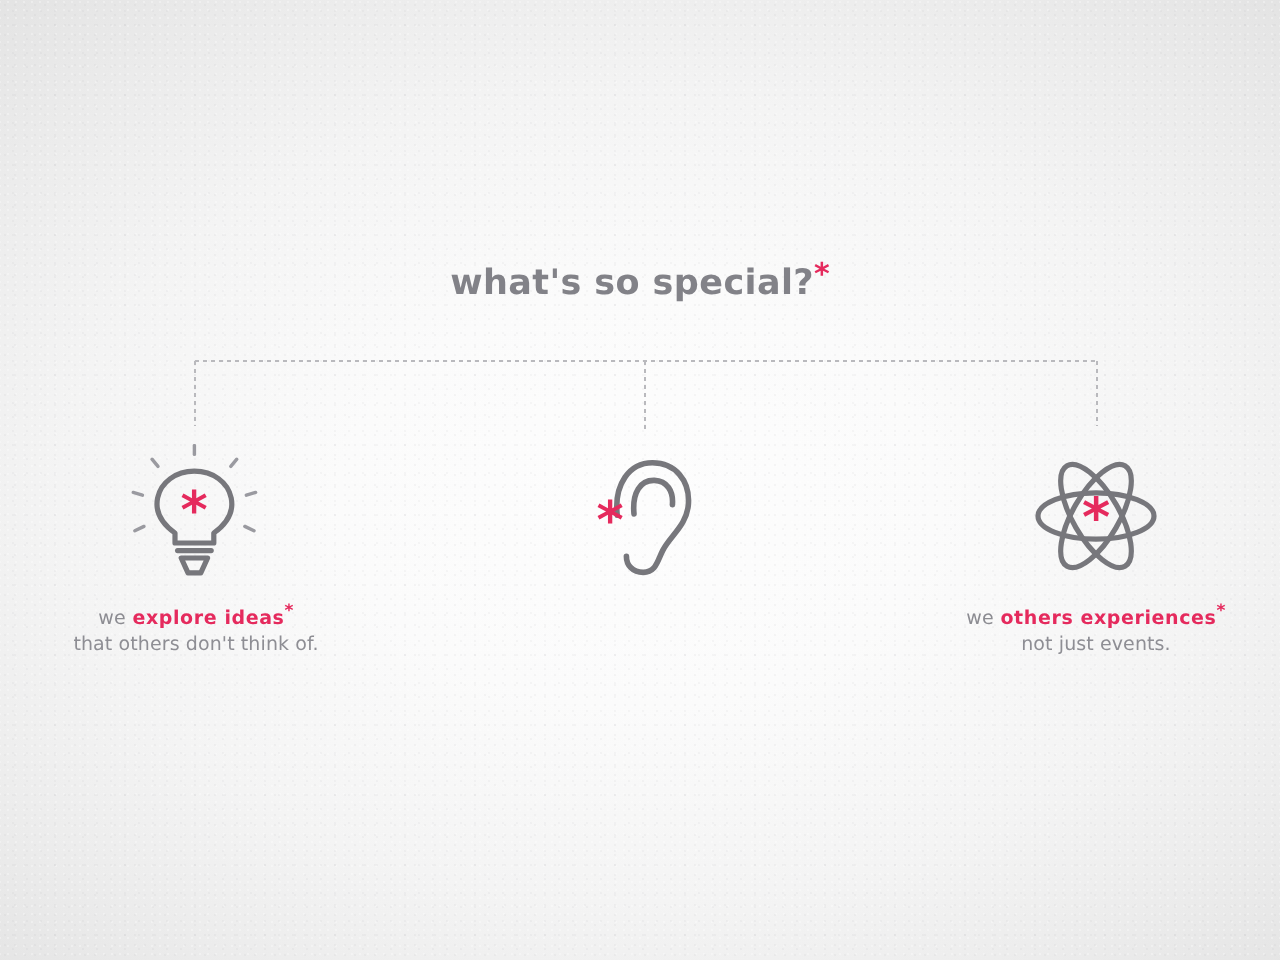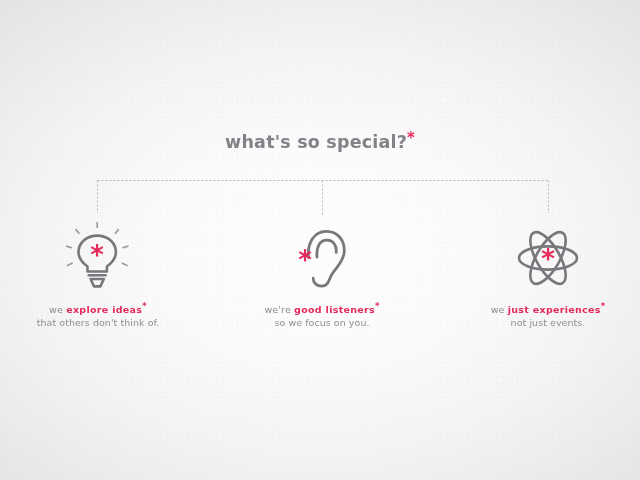--- a/index.html
+++ b/index.html
@@ -197,37 +197,33 @@
                    C45.6 58.6 45.0 64.2 38.6 64.2
                    C33.2 64.2 30.2 60.4 30.2 56.2"></path>
 
           <path d="M34.0 35.0 C33.0 24.2 37.2 18.0 44.2 18.2
                    C50.4 18.4 53.8 23.4 53.2 30.4"></path>
         </g>
 
         <text x="22" y="47" text-anchor="middle" font-family="DejaVu Sans, sans-serif" font-size="26" font-weight="bold" fill="#e52a5d">*</text>
       </svg>
     </div>
-    <div class="caption">
-      <div class="cap-line1"><span class="cap-lead">we're </span><span class="cap-hi">good listeners</span><span class="cap-star">*</span></div>
-      <div class="cap-line2">so we focus on you.</div>
-    </div>
   </div>
 
   <div class="column" id="col-3">
     <div class="icon-box">
       <svg width="78" height="72" viewBox="0 0 78 72">
         <g fill="none" stroke="#77777c" stroke-width="2.6">
           <ellipse cx="39" cy="36" rx="29" ry="11.6"></ellipse>
           <ellipse cx="39" cy="36" rx="29" ry="11.6" transform="rotate(60 39 36)"></ellipse>
           <ellipse cx="39" cy="36" rx="29" ry="11.6" transform="rotate(120 39 36)"></ellipse>
         </g>
 
         <text x="39" y="46" text-anchor="middle" font-family="DejaVu Sans, sans-serif" font-size="27" font-weight="bold" fill="#e52a5d">*</text>
       </svg>
     </div>
     <div class="caption">
-      <div class="cap-line1"><span class="cap-lead">we </span><span class="cap-hi">just experiences</span><span class="cap-star">*</span></div>
+      <div class="cap-line1"><span class="cap-lead">we </span><span class="cap-hi">others experiences</span><span class="cap-star">*</span></div>
       <div class="cap-line2">not just events.</div>
     </div>
   </div>
 
 </div>
 
 </body></html>

